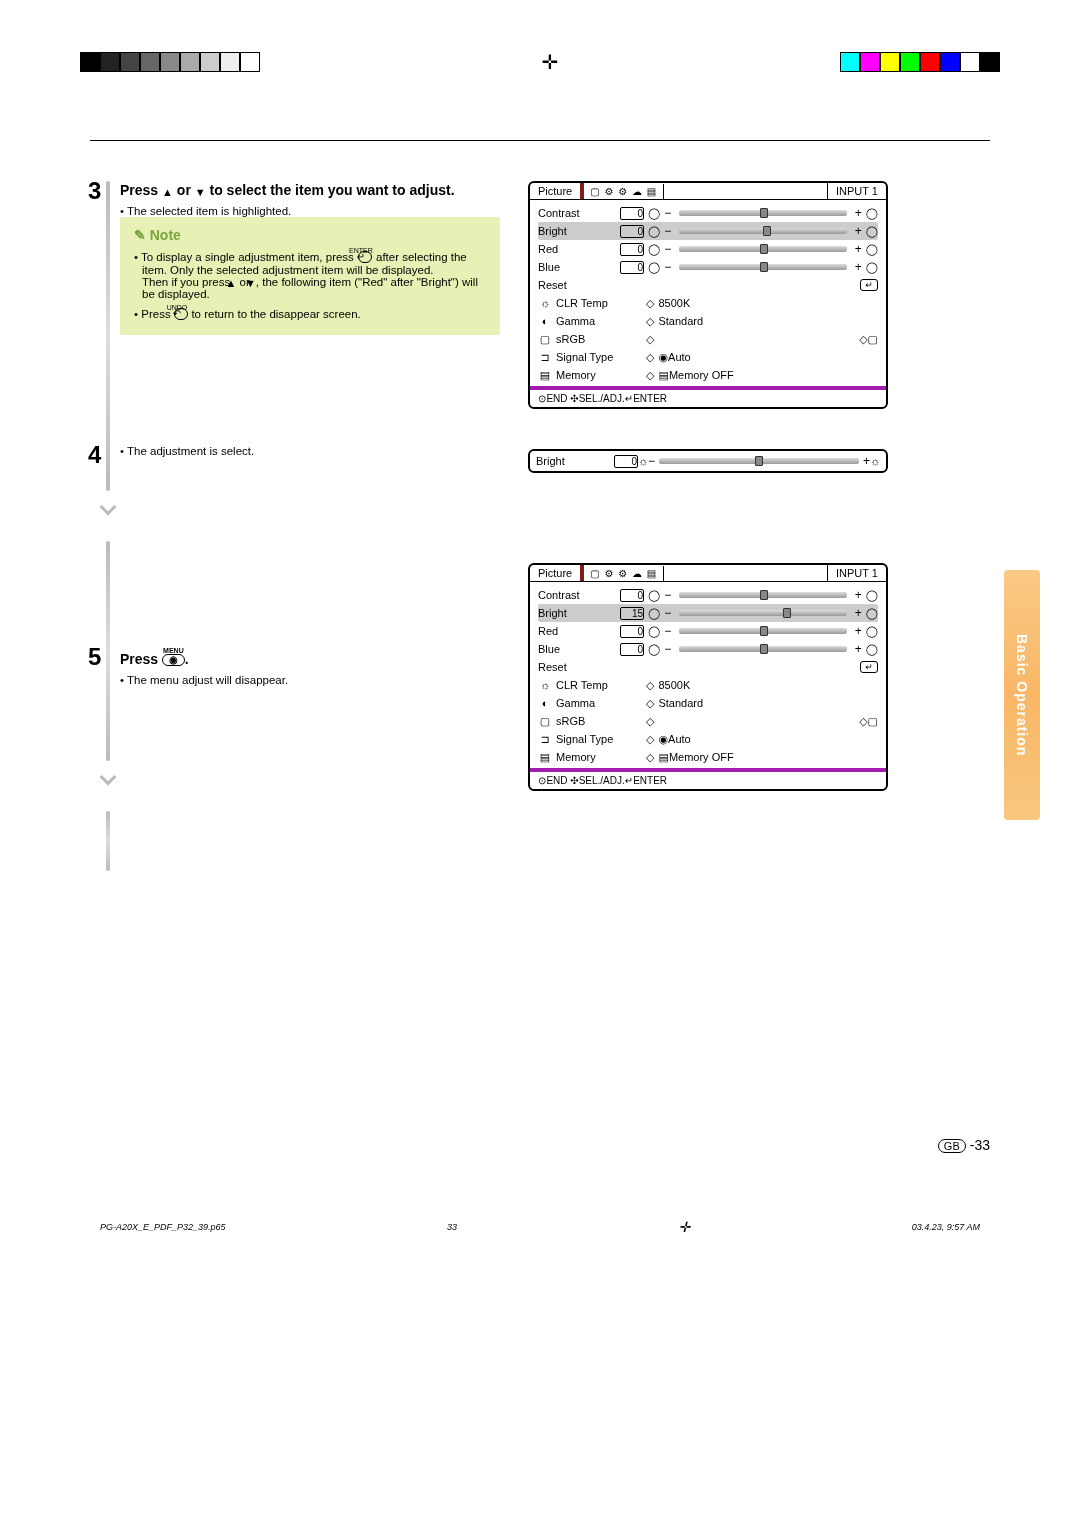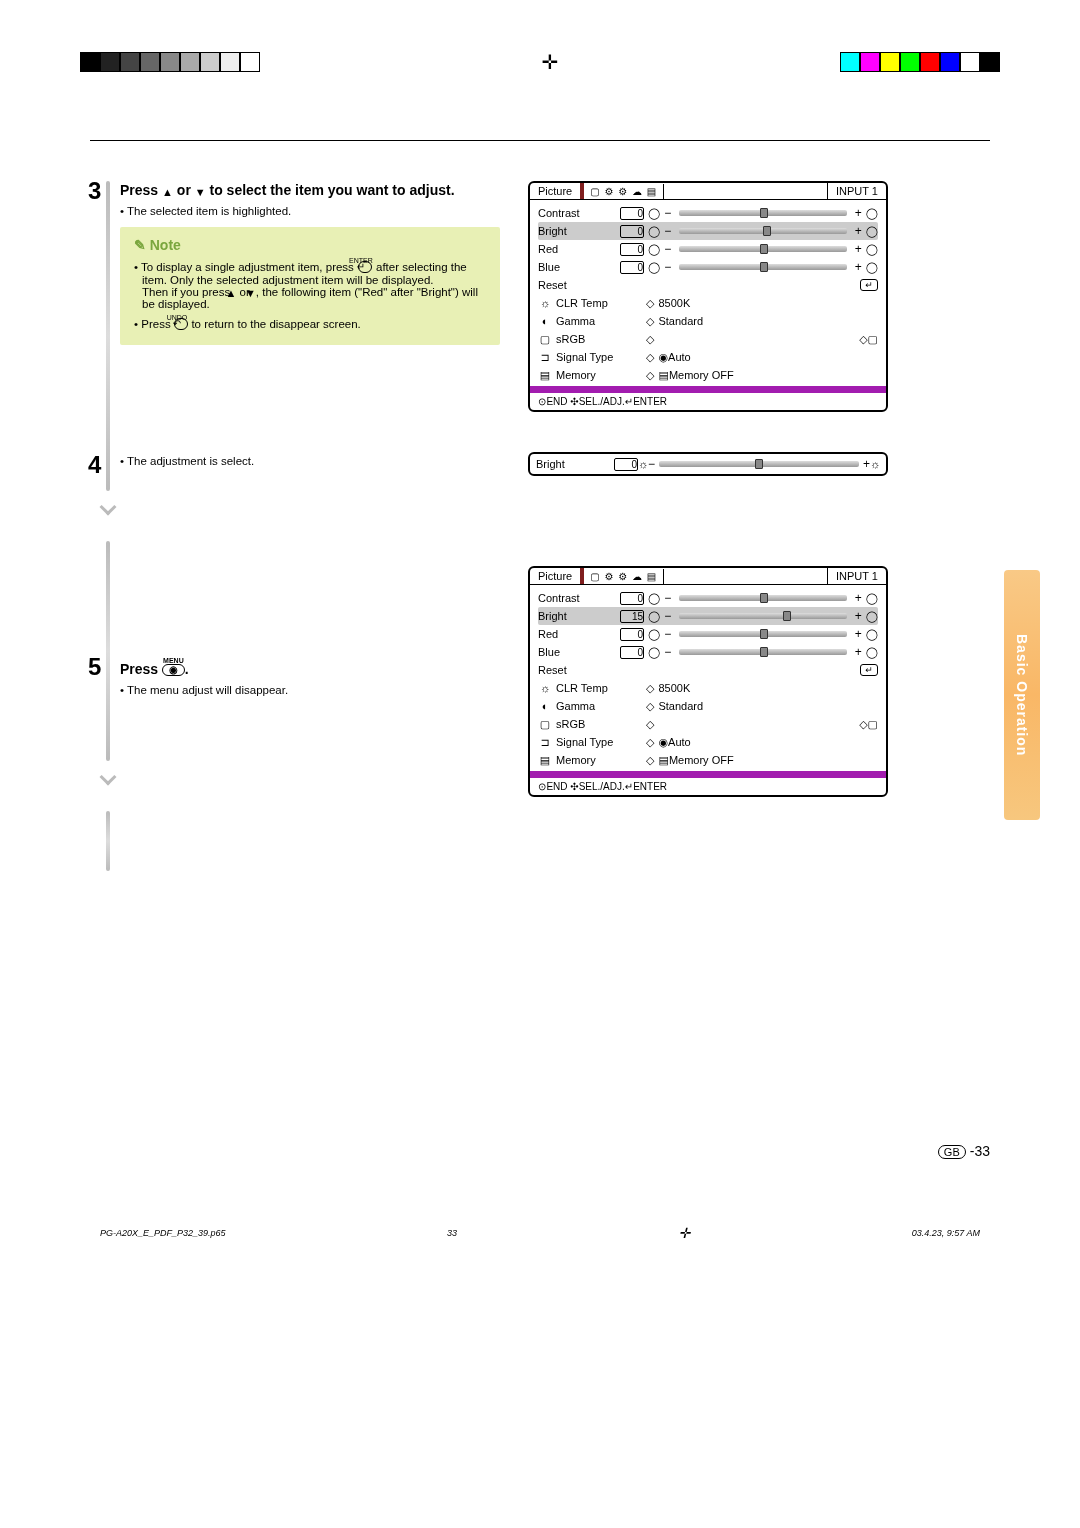--- a/index.html
+++ b/index.html
@@ -19,21 +19,21 @@
   .top-rule { border-top: 1px solid #000; margin-bottom: 40px; }
   .two-col { display: flex; gap: 28px; }
   .left-col { width: 410px; position: relative; }
   .right-col { width: 380px; }
   .gradient-strip { position: absolute; left: 16px; top: 0; width: 4px; background: linear-gradient(#bbb, #ddd 50%, #bbb); border-radius: 2px; }
   .step-block { position: relative; padding-left: 30px; margin-bottom: 110px; }
   .step-num { position: absolute; left: -2px; top: -4px; font-size: 24px; font-weight: bold; }
   .step-title { font-weight: bold; font-size: 14px; line-height: 1.3; }
   .step-detail { margin-top: 6px; font-size: 11.5px; }
   .bullet-line { text-indent: -8px; padding-left: 8px; }
-  .note-box { background: #e8f0b5; padding: 10px 14px 14px; margin-top: 10px; font-size: 11.5px; border-radius: 2px; }
+  .note-box { background: #e8f0b5; padding: 10px 14px 14px; font-size: 11.5px; border-radius: 2px; }
   .note-header { color: #7aa63e; font-weight: bold; font-size: 14px; margin-bottom: 4px; }
   .note-pencil { display: inline-block; margin-right: 4px; }
   .osd { border: 2px solid #000; border-radius: 6px; background: #fff; font-size: 11px; margin-bottom: 16px; width: 360px; }
   .osd-header { display: flex; align-items: center; border-bottom: 1px solid #000; }
   .osd-tab { padding: 2px 8px; border-right: 4px solid #7f1d1d; }
   .osd-icons { padding: 2px 6px; border-right: 1px solid #000; font-size: 10px; letter-spacing: 1px; }
   .osd-input { padding: 2px 8px; margin-left: auto; border-left: 1px solid #000; }
   .osd-body { padding: 4px 8px 2px 8px; }
   .osd-row { display: flex; align-items: center; height: 18px; gap: 4px; }
   .osd-row.highlight { background: #ccc; border-radius: 2px; }
@@ -41,21 +41,21 @@
   .row-val { width: 24px; text-align: right; border: 1px solid #000; border-radius: 2px; font-size: 10px; }
   .row-icon { font-size: 11px; }
   .row-bar { flex: 1; height: 6px; background: linear-gradient(#ddd,#999); border-radius: 2px; position: relative; margin: 0 4px; }
   .row-knob { position: absolute; top: -2px; width: 8px; height: 10px; background: #888; border: 1px solid #333; border-radius: 1px; }
   .row-minus, .row-plus { font-size: 12px; }
   .row-end { width: 18px; text-align: center; border: 1px solid #000; border-radius: 3px; font-size: 9px; margin-left: 2px; }
   .osd-setting { display: flex; align-items: center; height: 18px; }
   .set-icon { width: 14px; text-align: center; margin-right: 4px; }
   .set-label { width: 90px; }
   .set-diamond { margin-right: 4px; }
-  .osd-footer { border-top: 7px solid #a21caf; padding: 3px 8px; font-size: 10px; }
+  .osd-footer { border-top: 4px solid #a21caf; padding: 3px 8px; font-size: 10px; }
   .mini-osd { border: 2px solid #000; border-radius: 6px; width: 360px; display: flex; align-items: center; padding: 3px 6px; font-size: 11px; margin-top: 40px; }
   .mini-osd .row-label { width: 78px; }
   .inline-key { border: 1px solid #000; border-radius: 10px; padding: 0 6px; font-size: 10px; display: inline-block; position: relative; top: -1px; }
   .key-label { font-size: 7px; display: block; text-align: center; line-height: 1; margin-bottom: -2px; }
   .arrow-tri { font-size: 11px; display: inline-block; position: relative; top: 1px; }
   .side-tab { position: absolute; right: 40px; top: 570px; width: 36px; height: 250px; background: linear-gradient(#f9c986, #f9b766 50%, #f7c77e); border-radius: 4px; display: flex; align-items: center; justify-content: center; }
   .side-tab-text { writing-mode: vertical-rl; text-orientation: mixed; transform: rotate(0deg); color: #fff; font-weight: bold; font-size: 14px; letter-spacing: 1px; }
   .page-num { text-align: right; margin-top: 330px; font-size: 14px; font-weight: normal; }
   .page-num .gb { border: 1.5px solid #000; border-radius: 10px; padding: 0 5px; font-size: 11px; margin-right: 4px; }
   .footer { display: flex; justify-content: space-between; align-items: center; padding: 6px 100px 30px; font-size: 9px; color: #000; font-style: italic; }

